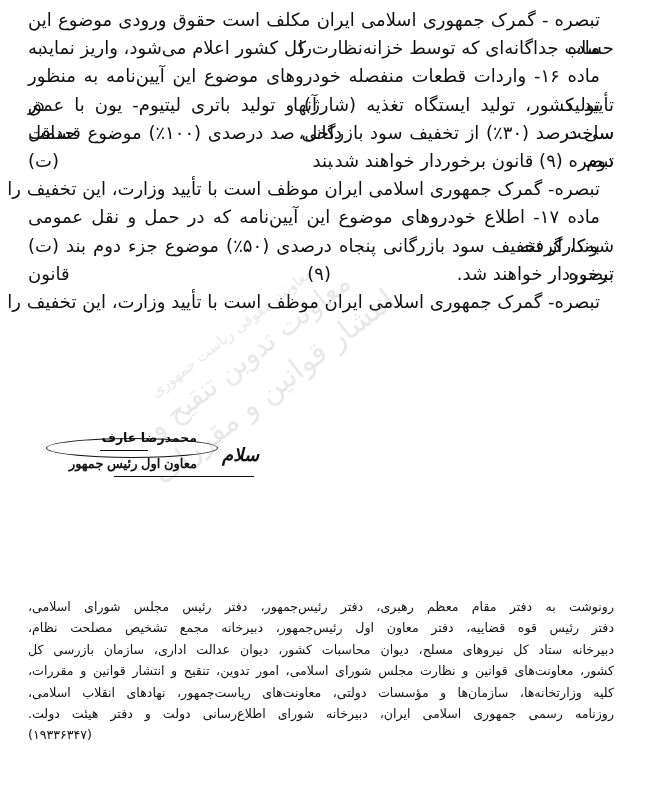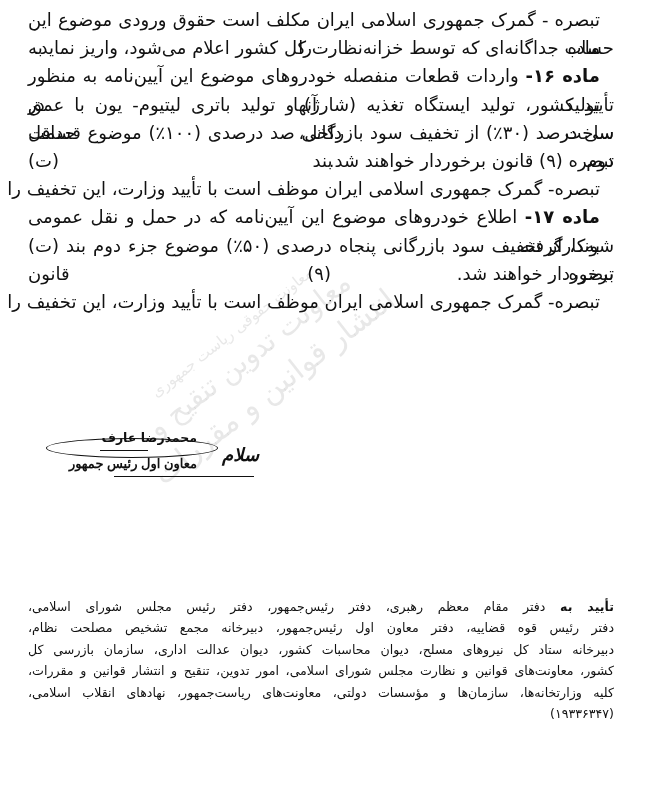--- a/index.html
+++ b/index.html
@@ -35,21 +35,21 @@
       display: block;
       white-space: nowrap;
       height: 28.2px;
     }
     .line.justify {
       text-align: justify;
       text-align-last: justify;
       white-space: normal;
     }
     .indent { padding-right: 14px; }
-    .bold { font-weight: bold; }
+    .bold { font-weight: normal; }
 
     #section-top { top: 6px; }
 
     .watermark {
       position: absolute;
       left: 120px;
       top: 300px;
       width: 360px;
       height: 240px;
       transform: rotate(-38deg);
@@ -130,21 +130,20 @@
       width: 586px;
       direction: rtl;
       font-size: 12.6px;
       line-height: 21.4px;
       font-weight: 500;
     }
     .cc-text .line { height: 21.4px; }
     .ref-number {
       display: block;
       direction: ltr;
-      text-align: right;
       font-weight: 500;
     }
   </style>
 </head>
 <body>
 
 <div class="page">
 
   <div class="watermark">
     <span class="wm1">معاونت حقوقی ریاست جمهوری</span>
@@ -178,21 +177,22 @@
   <div class="signature">
     <div class="sig-oval"></div>
     <div class="sig-underline-1"></div>
     <div class="sig-underline-2"></div>
     <span class="sig-name">محمدرضا عارف</span>
     <span class="sig-title">معاون اول رئیس جمهور</span>
     <span class="sig-scribble">سلام</span>
   </div>
 
   <div class="cc-text" id="section-cc">
-    <span class="line justify"><b class="bold">تأیید به</b> <span>دفتر مقام معظم رهبری، دفتر رئیس‌جمهور، دفتر رئیس مجلس شورای اسلامی،</span></span>
+    <span class="line justify"><b class="bold">رونوشت به</b> <span>دفتر مقام معظم رهبری، دفتر رئیس‌جمهور، دفتر رئیس مجلس شورای اسلامی،</span></span>
     <span class="line justify">دفتر رئیس قوه قضاییه، دفتر معاون اول رئیس‌جمهور، دبیرخانه مجمع تشخیص مصلحت نظام،</span>
     <span class="line justify">دبیرخانه ستاد کل نیروهای مسلح، دیوان محاسبات کشور، دیوان عدالت اداری، سازمان بازرسی کل</span>
     <span class="line justify">کشور، معاونت‌های قوانین و نظارت مجلس شورای اسلامی، امور تدوین، تنقیح و انتشار قوانین و مقررات،</span>
     <span class="line justify">کلیه وزارتخانه‌ها، سازمان‌ها و مؤسسات دولتی، معاونت‌های ریاست‌جمهور، نهادهای انقلاب اسلامی،</span>
+    <span class="line justify">روزنامه رسمی جمهوری اسلامی ایران، دبیرخانه شورای اطلاع‌رسانی دولت و دفتر هیئت دولت.</span>
     <span class="line ref-number">(۱۹۳۳۶۳۴۷)</span>
   </div>
 
 </div>
 
 </body></html>

